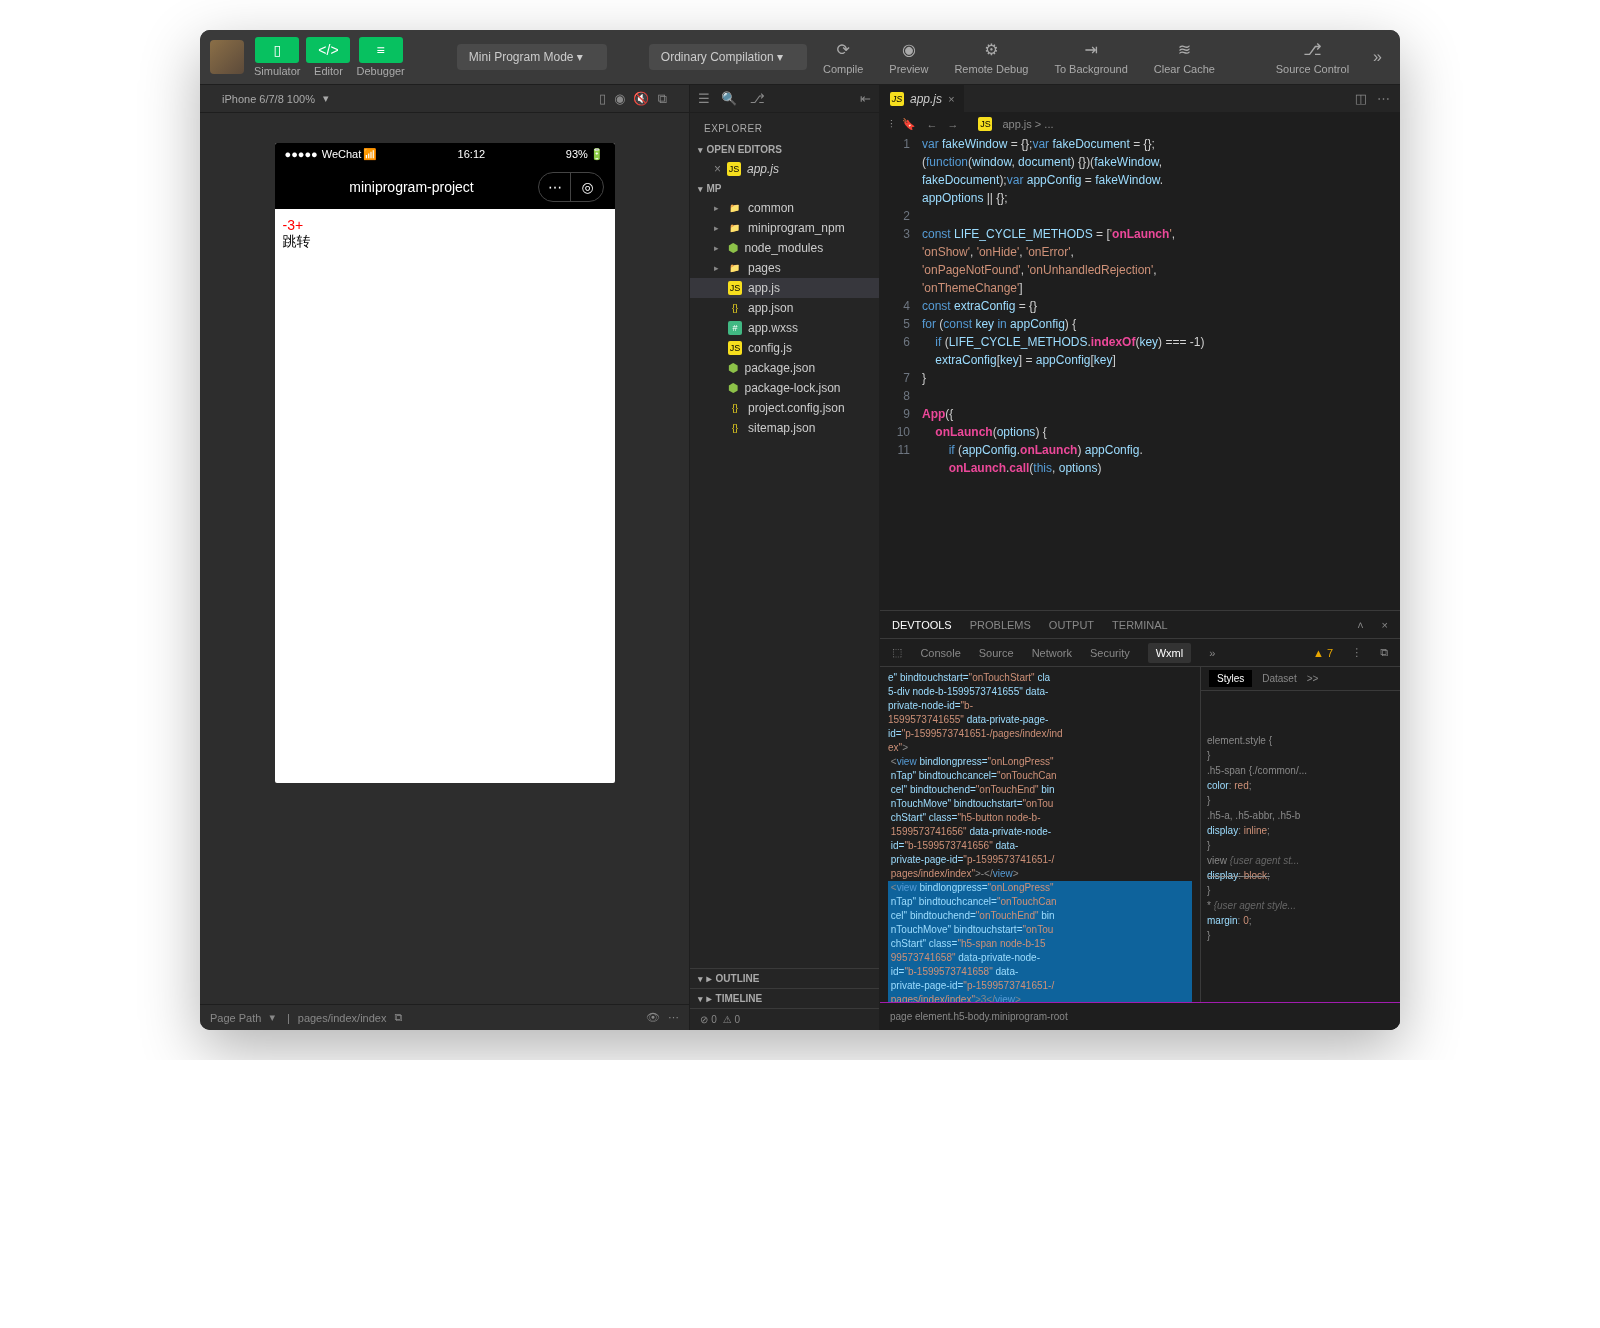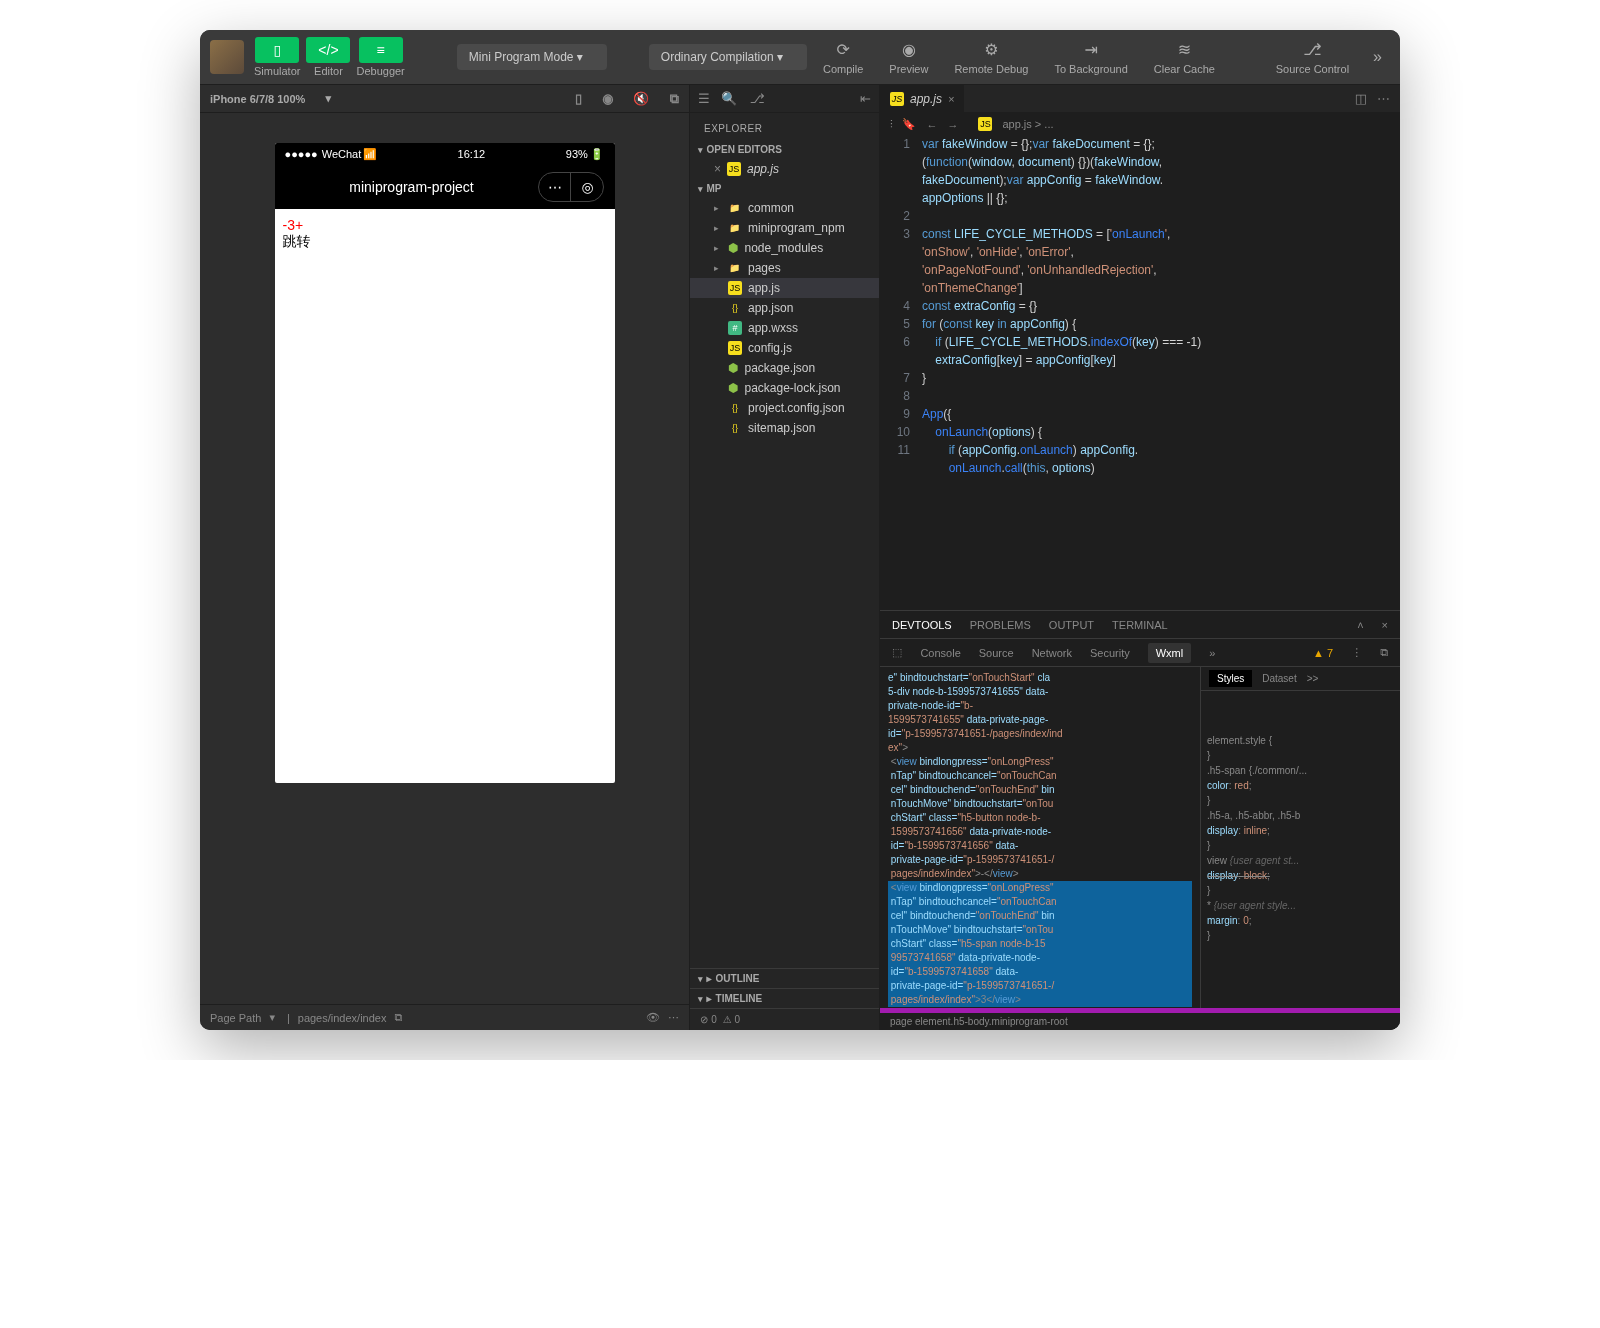--- a/index.html
+++ b/index.html
@@ -17,21 +17,21 @@
 .btn-green { background: #07c160; color: #fff; border: none; border-radius: 3px; height: 26px; width: 44px; display: flex; align-items: center; justify-content: center; font-size: 14px; }
 .btn-label { color: #aaa; font-size: 11px; text-align: center; margin-top: 2px; }
 .btn-stack { display: flex; flex-direction: column; align-items: center; }
 .dropdown { background: #4a4a4a; color: #ccc; border: none; border-radius: 4px; height: 26px; padding: 0 24px 0 12px; font-size: 12px; position: relative; }
 .tb-item { display: flex; flex-direction: column; align-items: center; gap: 3px; padding: 0 10px; }
 .tb-icon { color: #aaa; font-size: 16px; height: 20px; display: flex; align-items: center; }
 .tb-text { color: #aaa; font-size: 11px; }
 .spacer { flex: 1; }
 .body { flex: 1; display: flex; overflow: hidden; }
 .left-panel { width: 490px; background: #2d2d2d; display: flex; flex-direction: column; border-right: 1px solid #1e1e1e; }
-.device-bar { height: 28px; display: flex; align-items: center; padding: 0 10px; color: #aaa; font-size: 11px; gap: 20px; border-bottom: 1px solid #1e1e1e; font-weight: bold; }
+.device-bar { height: 28px; display: flex; align-items: center; padding: 0 22px; color: #aaa; font-size: 11px; gap: 8px; border-bottom: 1px solid #1e1e1e; }
 .device-bar .spacer { flex: 1; }
 .device-icon { color: #888; font-size: 13px; cursor: pointer; }
 .simulator-area { flex: 1; display: flex; align-items: flex-start; justify-content: center; padding: 30px 0; background: #2d2d2d; }
 .phone { width: 340px; height: 640px; background: #fff; border-radius: 2px; overflow: hidden; }
 .phone-status { height: 22px; background: #000; color: #fff; display: flex; align-items: center; padding: 0 10px; font-size: 11px; }
 .phone-status .spacer { flex: 1; }
 .phone-header { height: 44px; background: #000; color: #fff; display: flex; align-items: center; justify-content: space-between; padding: 0 10px; font-size: 14px; }
 .capsule { display: flex; gap: 0; border: 1px solid #444; border-radius: 16px; overflow: hidden; }
 .capsule div { width: 32px; height: 28px; display: flex; align-items: center; justify-content: center; color: #fff; font-size: 14px; }
 .capsule div:first-child { border-right: 1px solid #444; }
@@ -57,41 +57,41 @@
 .tab-bar { height: 28px; background: #252525; display: flex; align-items: center; border-bottom: 1px solid #1e1e1e; }
 .tab { height: 28px; background: #1e1e1e; color: #ccc; font-size: 12px; padding: 0 10px; display: flex; align-items: center; gap: 6px; font-style: italic; }
 .tab .close { color: #888; font-size: 11px; }
 .tab-spacer { flex: 1; }
 .tab-icons { display: flex; gap: 10px; padding: 0 10px; color: #888; font-size: 13px; }
 .breadcrumb { height: 22px; display: flex; align-items: center; padding: 0 10px; gap: 10px; color: #888; font-size: 11px; }
 .code-area { flex: 1; overflow: hidden; display: flex; font-family: 'Menlo', 'Monaco', monospace; font-size: 12px; line-height: 1.5; }
 .gutter { width: 42px; text-align: right; padding-right: 12px; color: #6e7681; }
 .code { flex: 1; color: #ccc; white-space: pre; overflow: hidden; }
 .kw { color: #569cd6; }
-.fn { color: #3b82f6; }
+.fn { color: #ec4899; font-weight: bold; }
 .str { color: #ce9178; }
 .var { color: #9cdcfe; }
 .op { color: #d4d4d4; }
 .devtools { height: 420px; border-top: 1px solid #3a3a3a; display: flex; flex-direction: column; background: #1e1e1e; }
 .dt-tabs { height: 28px; display: flex; align-items: center; padding: 0 12px; gap: 18px; color: #888; font-size: 11px; border-bottom: 1px solid #3a3a3a; }
 .dt-tabs .active { color: #fff; }
 .dt-subtabs { height: 28px; display: flex; align-items: center; padding: 0 12px; gap: 18px; color: #888; font-size: 11px; border-bottom: 1px solid #3a3a3a; }
 .dt-subtabs .active { color: #fff; background: #333; padding: 4px 8px; border-radius: 2px; }
 .dt-body { flex: 1; display: flex; overflow: hidden; }
 .wxml-panel { flex: 1; overflow: hidden; font-family: Menlo, Monaco, monospace; font-size: 10px; line-height: 1.4; padding: 4px 8px; }
 .wxml-line { color: #888; }
 .wxml-line.sel { background: #0e639c; }
 .tag { color: #569cd6; }
 .attr { color: #9cdcfe; }
 .val { color: #ce9178; }
 .styles-panel { width: 200px; border-left: 1px solid #3a3a3a; display: flex; flex-direction: column; font-size: 10px; }
 .styles-tabs { height: 24px; display: flex; align-items: center; gap: 10px; padding: 0 8px; border-bottom: 1px solid #3a3a3a; color: #888; }
 .styles-tabs .active { background: #000; color: #fff; padding: 3px 8px; }
 .styles-content { flex: 1; padding: 6px; font-family: Menlo, monospace; color: #888; line-height: 1.5; overflow: hidden; margin-top: 36px; }
-.crumb-path { height: 22px; border-top: 5px solid #a21caf; display: flex; align-items: center; padding: 0 10px; color: #888; font-size: 10px; gap: 8px; }
+.crumb-path { height: 28px; border-top: 1px solid #a21caf; display: flex; align-items: center; padding: 0 10px; color: #888; font-size: 10px; gap: 8px; }
 .bottom-status { height: 22px; background: #2d2d2d; display: flex; align-items: center; padding: 0 12px; color: #888; font-size: 10px; gap: 14px; justify-content: flex-end; }
 .explorer-body { flex: 1; overflow: auto; }
 .warn-badge { color: #e9a700; }
 </style>
 </head>
 <body>
 
 <div class="window">
 
   <div class="toolbar">

